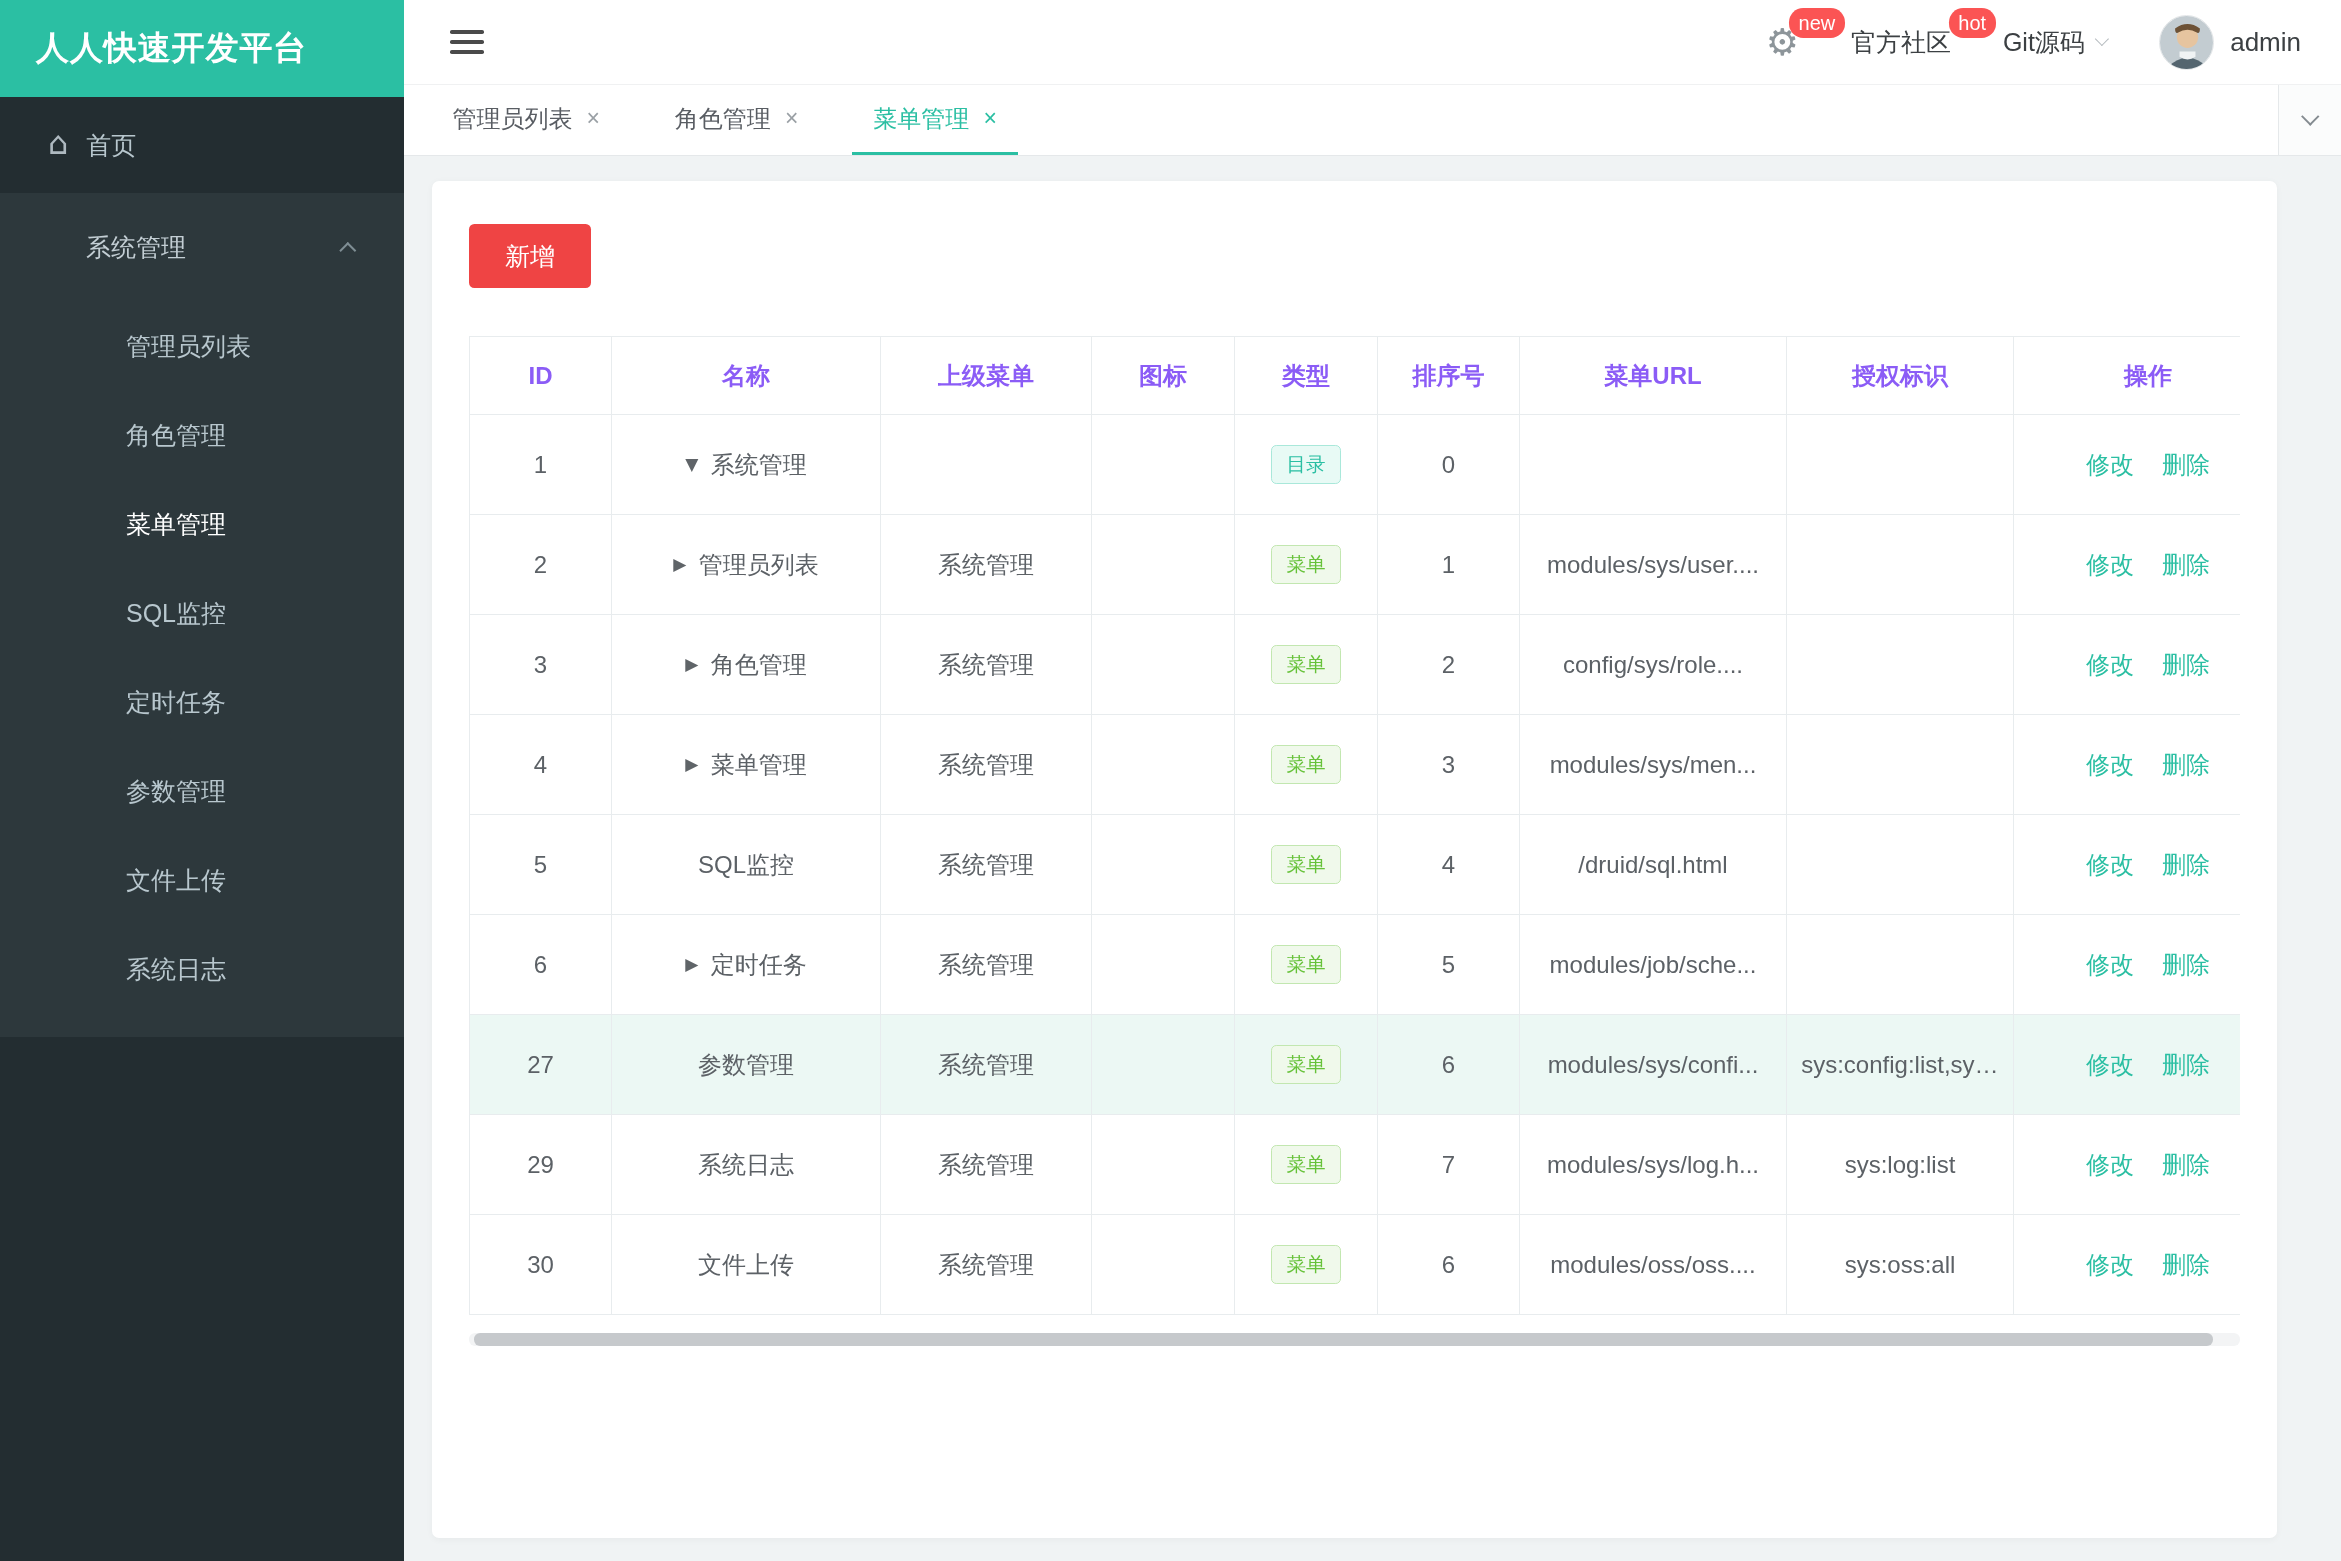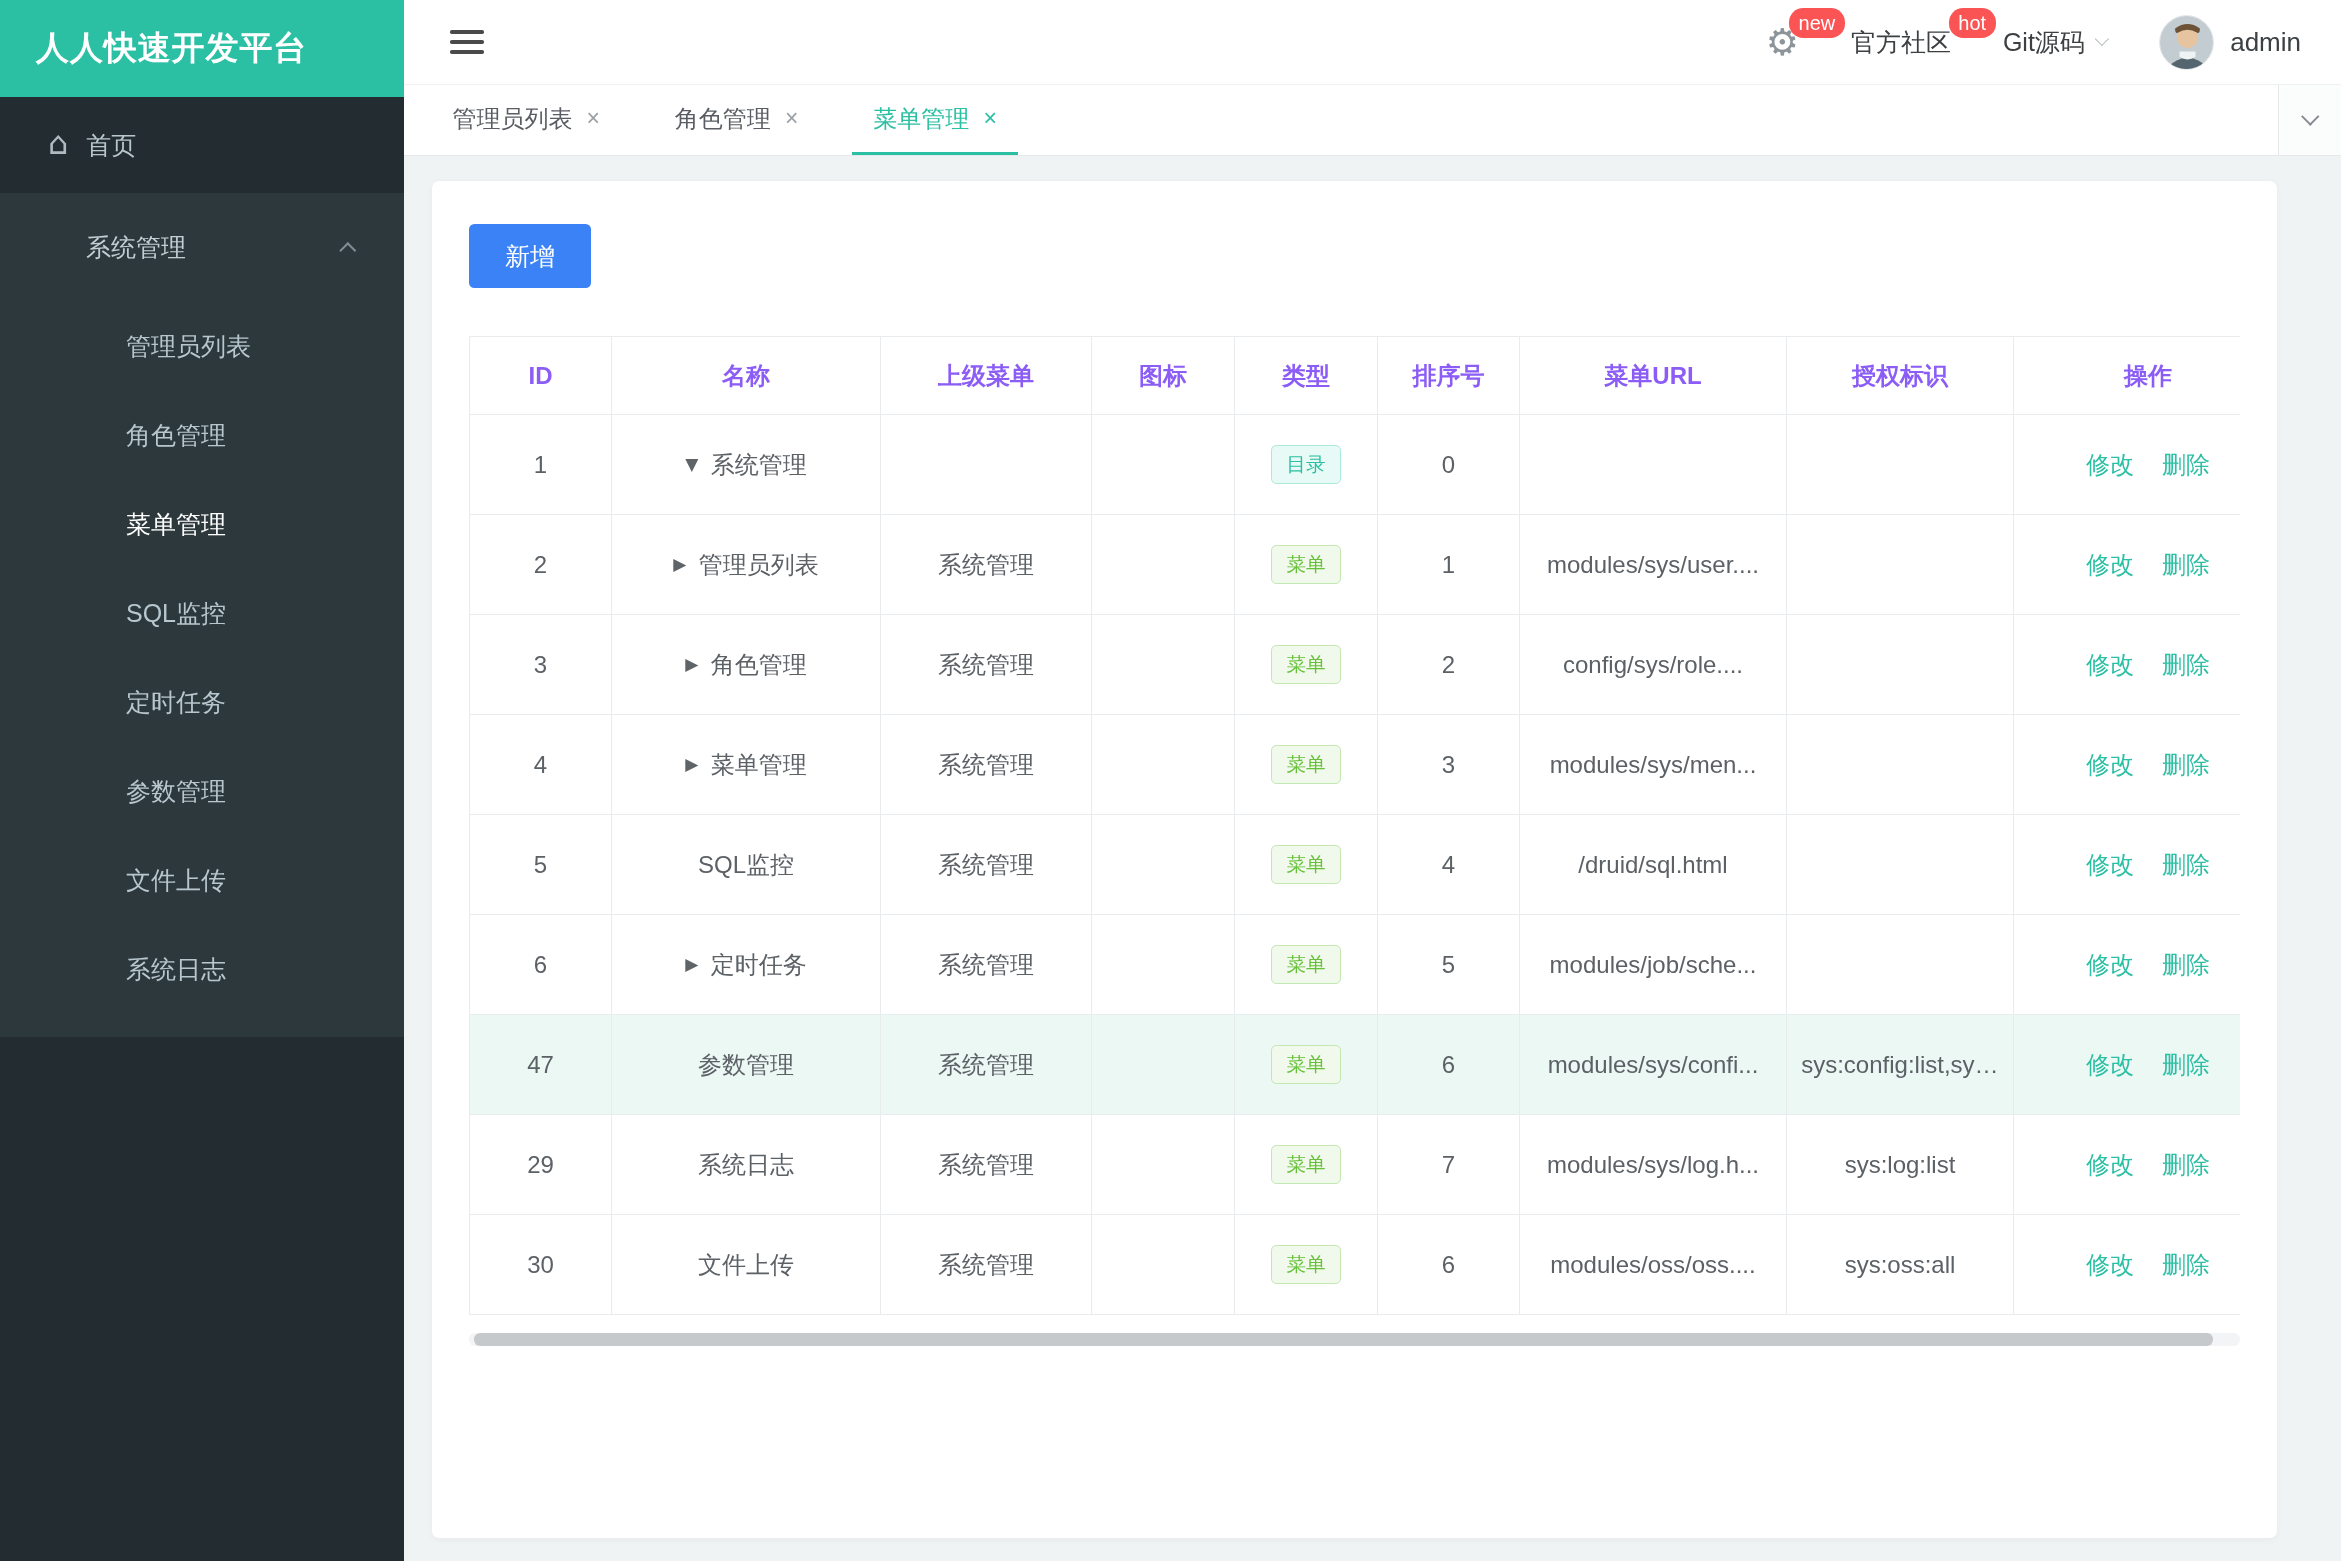--- a/index.html
+++ b/index.html
@@ -81,21 +81,21 @@
     display: flex; align-items: center; justify-content: center; cursor: pointer;
   }
 
   
   .content { height: 1405px; padding: 25px 65px 23px 28px; background: #f0f3f4; }
   .card {
     background: #fff; height: 100%; border-radius: 7.1px;
     padding: 43px 37px; box-shadow: 0 1.8px 7.1px rgba(0,0,0,0.04);
   }
   .btn-add {
-    background: #3b82f6; color: #fff; border: none; border-radius: 5.3px;
+    background: #ef4444; color: #fff; border: none; border-radius: 5.3px;
     height: 64px; padding: 0 36px; font-size: 25px; cursor: pointer;
     font-family: inherit;
   }
   .table-wrap { margin-top: 48px; overflow: hidden; width: 100%; }
   table { border-collapse: collapse; table-layout: fixed; width: 1813px; }
   th, td { border: 0.9px solid #e8ecee; }
   th { height: 78px; font-size: 24px; font-weight: bold; color: #8b5cf6; background: #fff; }
   td {
     height: 100px; font-size: 24px; color: #5c6166; text-align: center;
     padding: 0 14.2px; overflow: hidden; white-space: nowrap; text-overflow: ellipsis;
@@ -403,21 +403,21 @@
                   <td>5</td>
                   <td>modules/job/sche...</td>
                   <td></td>
                   <td>
                     <span class="op">修改</span>
                     <span class="op">删除</span>
                   </td>
                 </tr>
 
                 <tr class="hover">
-                  <td>47</td>
+                  <td>27</td>
                   <td>
                     <div class="cell-name">
 
                       <span>参数管理</span>
                     </div>
                   </td>
                   <td>系统管理</td>
                   <td></td>
                   <td>
                     <span class="tag menu">菜单</span>

